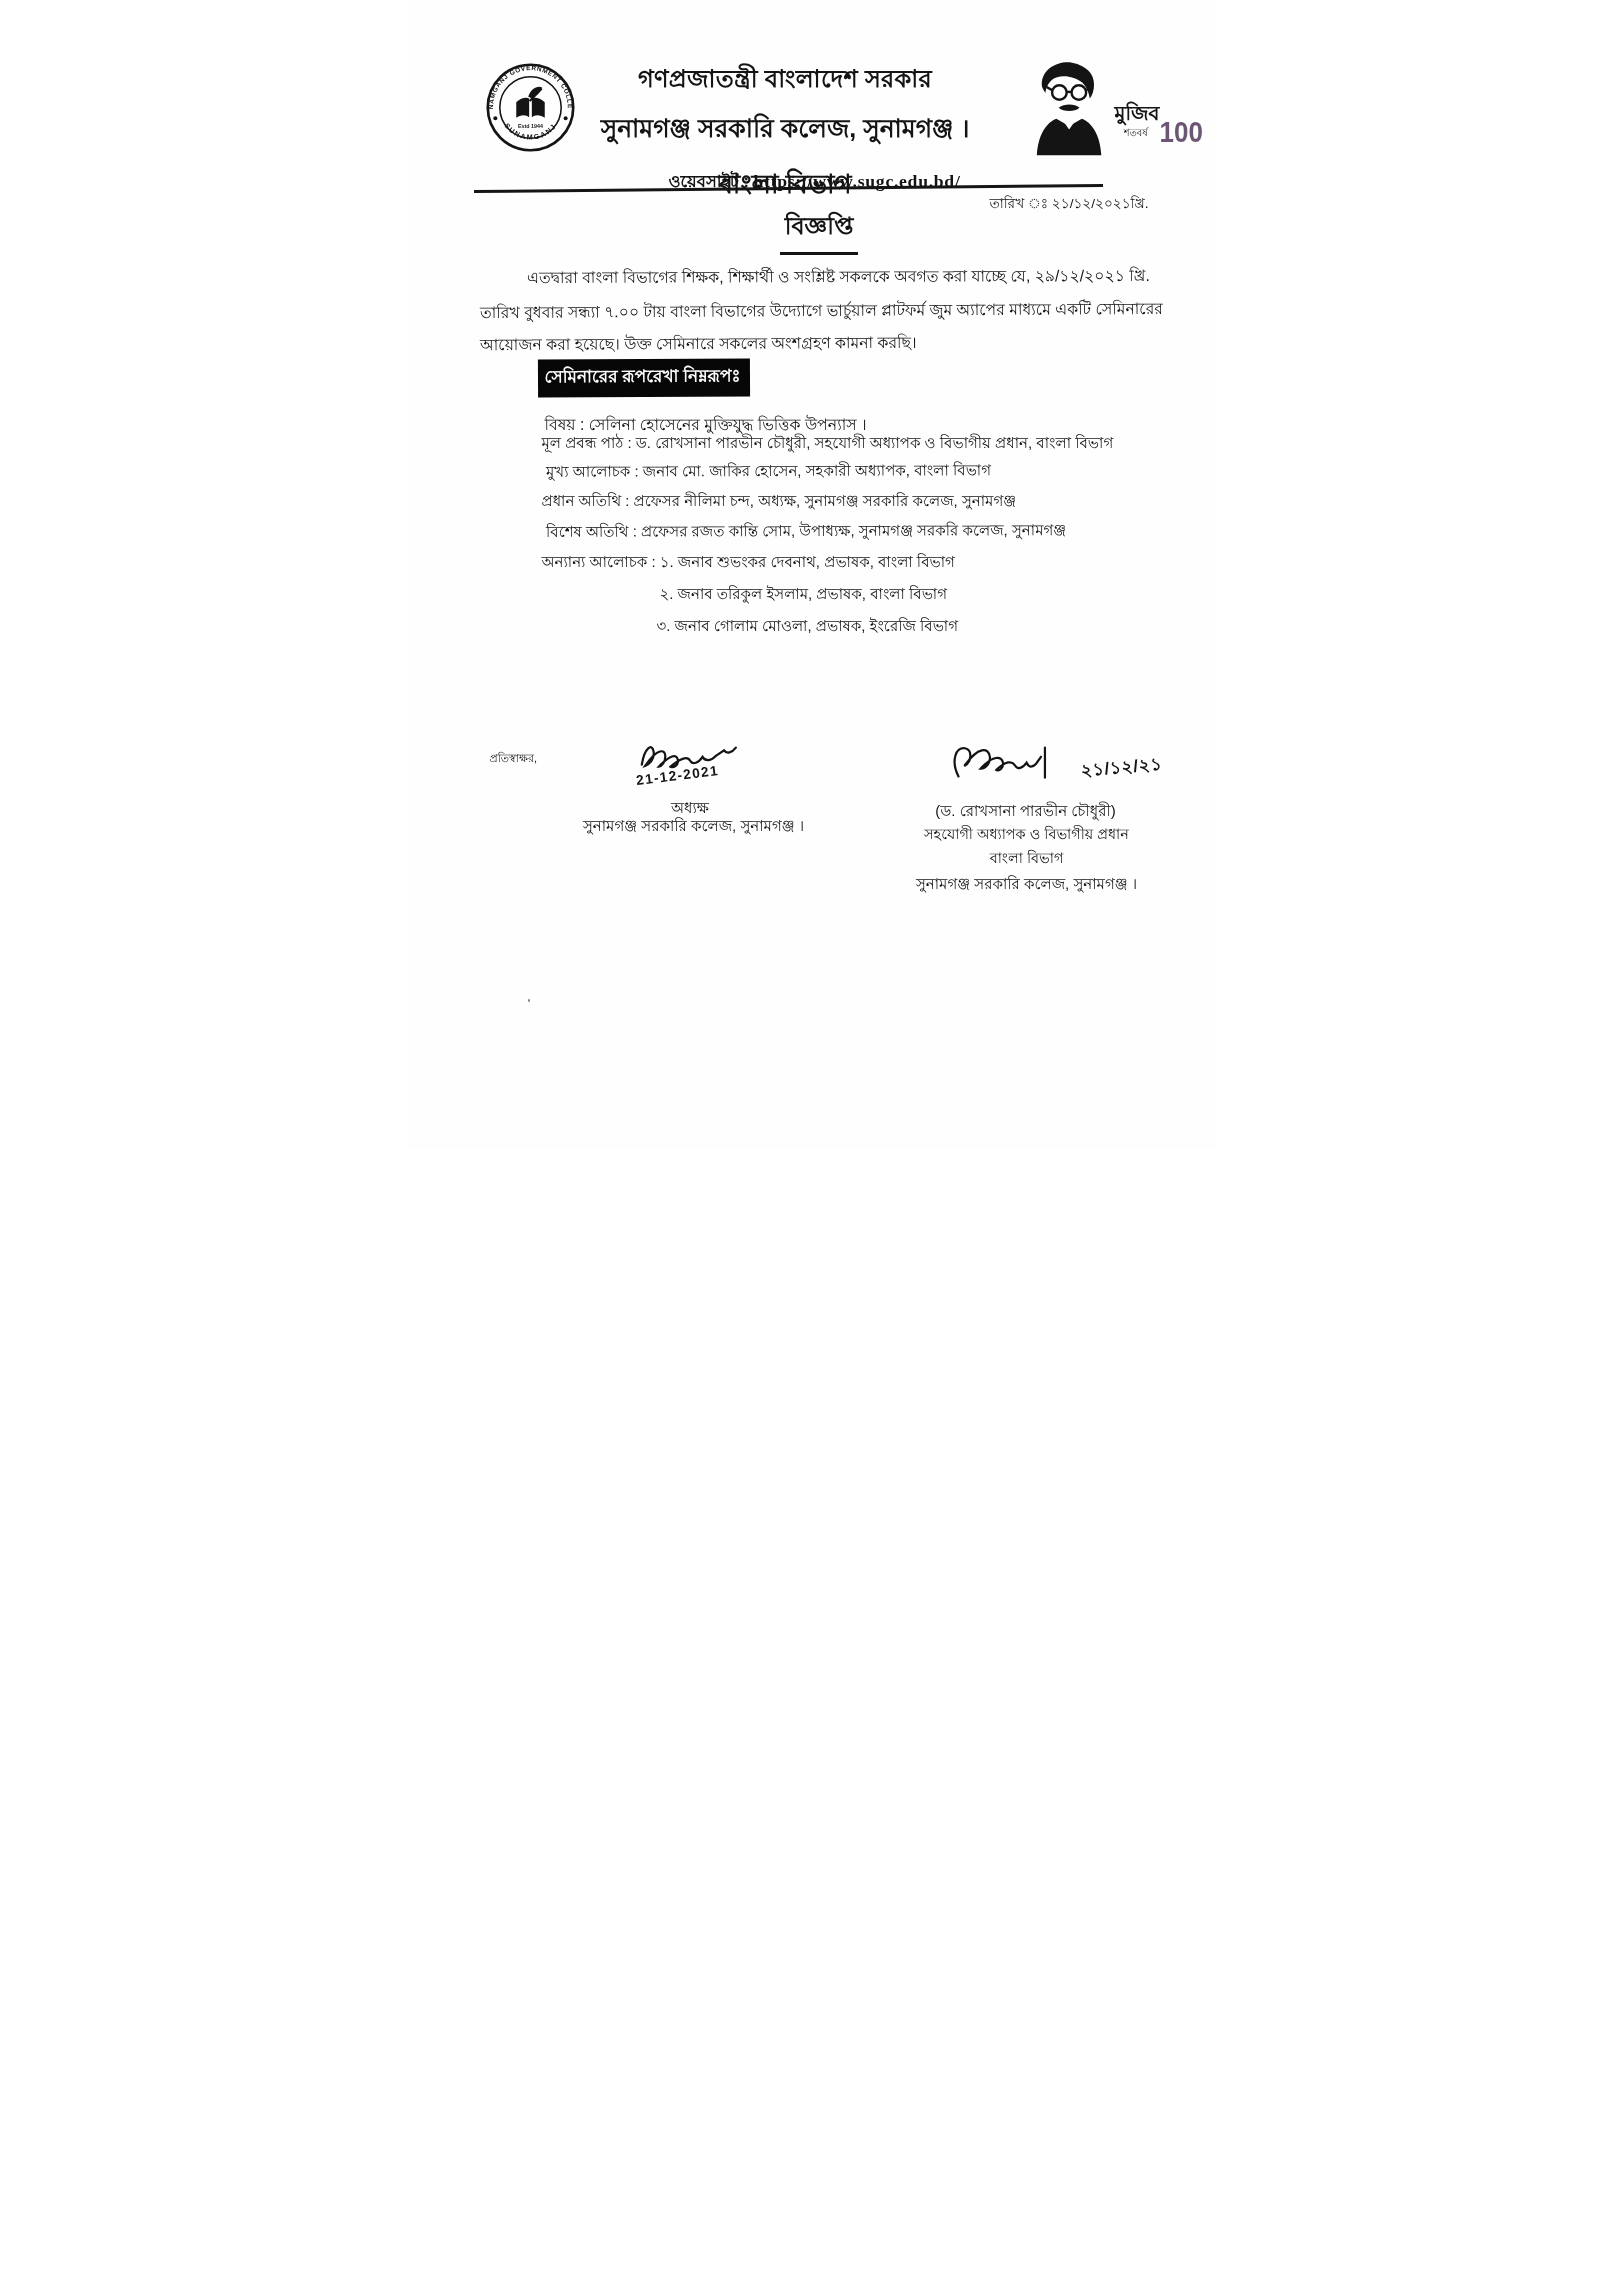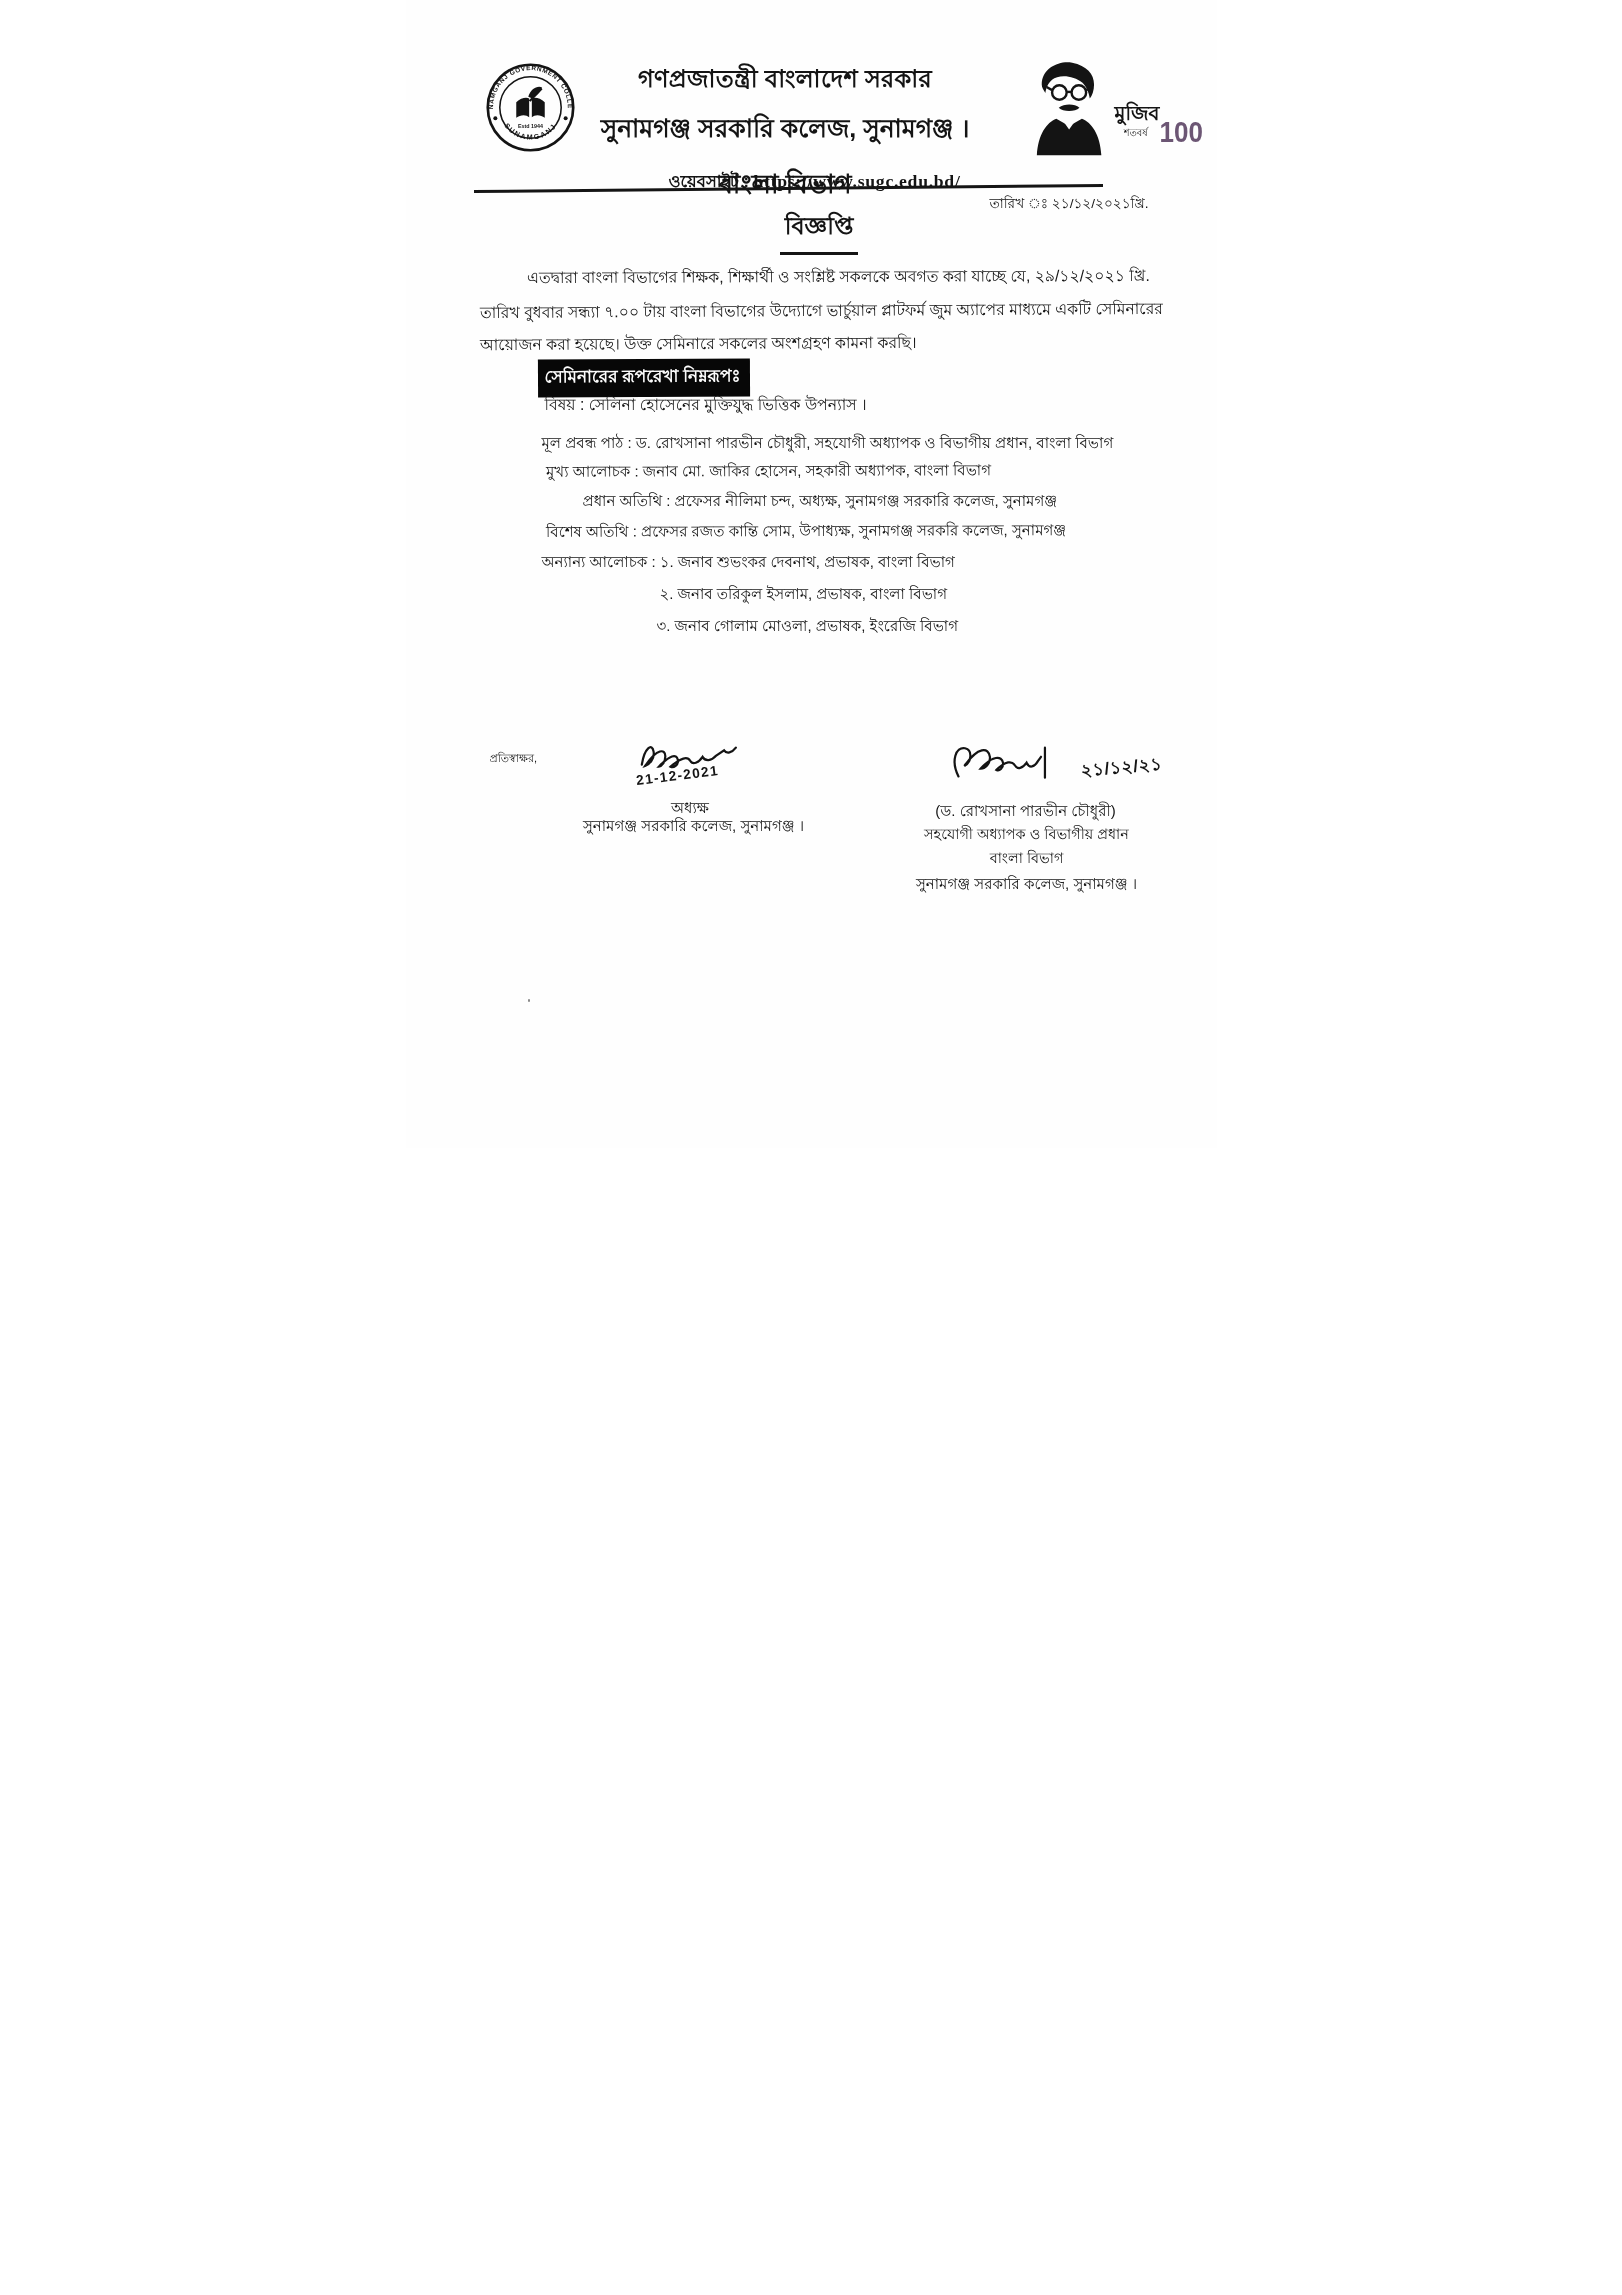--- a/index.html
+++ b/index.html
@@ -38,25 +38,25 @@
 
   
   .outline-heading{
     left:132px;top:359px;
     background:#070707;color:#fbfbfb;
     font-size:17px;font-weight:bold;
     padding:3.9px 9.2px 6.5px 6.5px;
     transform:rotate(-0.3deg);
   }
 
-  .subject-line{left:139px;top:392px;font-size:15.7px;}
+  .subject-line{left:139px;top:412px;font-size:15.7px;}
   .item{font-size:15px;white-space:nowrap;}
   .it0{left:136px;top:431px;}
   .it1{left:140px;top:459px;transform:rotate(-0.2deg);}
-  .it2{left:136px;top:489px;margin-left:41px;}
+  .it2{left:136px;top:489px;}
   .it3{left:140px;top:519px;transform:rotate(-0.2deg);}
   .it4{left:136px;top:550px;}
   .it5{left:254px;top:582px;}
   .it6{left:251px;top:614px;}
 
   
   .countersign{left:84px;top:750px;font-size:11px;}
   .sig-left-svg{left:228px;top:737px;width:111px;height:41px;}
   .hand-date-left{left:230px;top:768px;font-size:13.7px;letter-spacing:1.3px;transform:rotate(-7deg);font-weight:bold;}
   .left-title{left:216px;top:796px;width:137px;text-align:center;font-size:15px;}

